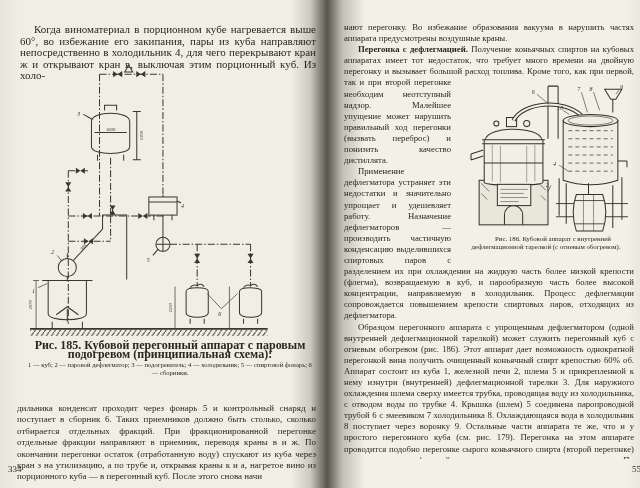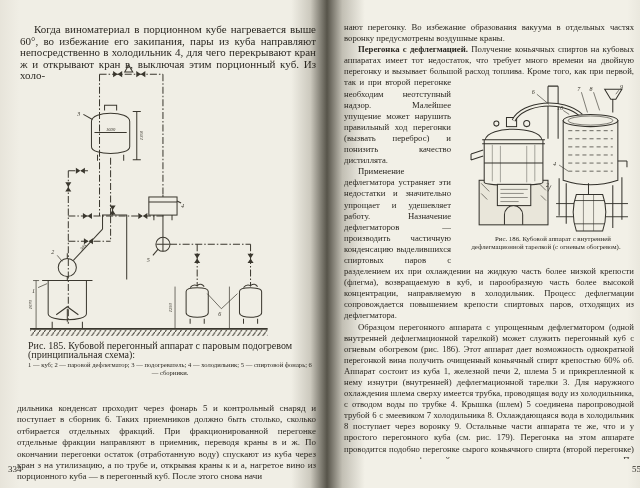--- a/index.html
+++ b/index.html
@@ -11,21 +11,21 @@
       #e7e4da 0%, #f0eee5 3%, #f0eee5 45.5%,
       #ccc9be 48.5%, #57544a 51.1%, #c2bfb4 53.5%,
       #f2f0e7 57%, #f2f0e7 98%, #eae8de 100%);
   }
   .abs{position:absolute;}
   p{margin:0;text-align:justify;}
   .ind{text-indent:14px;}
   .left-top{left:20px;top:24px;width:296px;height:59px;font-size:11px;line-height:11.6px;overflow:hidden;}
   .fig185box{left:24px;top:64px;width:292px;height:276px;}
   .cap185{left:28px;top:341px;width:284px;text-align:center;}
-  .cap185 .t{font-size:10px;line-height:9.2px;text-align:left;}
+  .cap185 .t{font-size:12px;line-height:9.2px;text-align:center;font-weight:bold;}
   .cap185 .l{font-size:6.6px;line-height:7.8px;margin-top:2px;text-align:center;}
   .left-bottom{left:17px;top:403px;width:299px;height:80px;font-size:9px;line-height:11.4px;overflow:hidden;}
   .pnum{font-size:9px;}
   .pn-left{left:8px;top:464px;}
   .pn-right{left:600px;top:464px;padding-left:32px;}
   .right-text{left:344px;top:22px;width:290px;height:437px;font-size:8.7px;line-height:11.1px;overflow:hidden;}
   .fspacer{float:right;width:0;height:38px;}
   .figbox{float:right;clear:right;width:176px;margin:0 0 5px 7px;}
   .figbox svg{display:block;margin-left:10px;}
   .cap186{font-size:6.8px;line-height:8.2px;text-align:center;margin-top:3px;}
@@ -144,21 +144,21 @@
     <p class="l">1 — куб; 2 — паровой дефлегматор; 3 — подогреватель; 4 — холодильник; 5 — спиртовой фонарь; 6 — сборники.</p>
   </div>
 
   <div class="abs left-bottom">
     <p>дильника конденсат проходит через фонарь 5 и контрольный снаряд и поступает в сборник 6. Таких приемников должно быть столько, сколько отбирается отдельных фракций. При фракционированной перегонке отдельные фракции направляют в приемник, переводя краны в и ж. По окончании перегонки остаток (отработанную воду) спускают из куба через кран з на утилизацию, а по трубе и, открывая краны к и а, нагретое вино из порционного куба — в перегонный куб. После этого снова начи</p>
   </div>
 
   <div class="abs pnum pn-left">334</div>
 
   <div class="abs right-text">
-    <p>нают перегонку. Во избежание образования вакуума в отдельных частях воронку предусмотрены воздушные краны.</p>
+    <p>нают перегонку. Во избежание образования вакуума в нарушить частях аппарата предусмотрены воздушные краны.</p>
     <p class="ind">
       <span class="fspacer"></span>
       <span class="figbox">
         <svg viewBox="0 0 160 148" width="162" height="150">
           <g stroke="#33312b" fill="none" stroke-width="1">
 
             <path d="M79,4 V56 M89,4 V56 M79,4 H89"></path>
 
             <rect x="11" y="97" width="68" height="44" fill="#e9e6da"></rect>
             <path d="M36,141 V131 A9,9 0 0 1 54,131 V141"></path>

